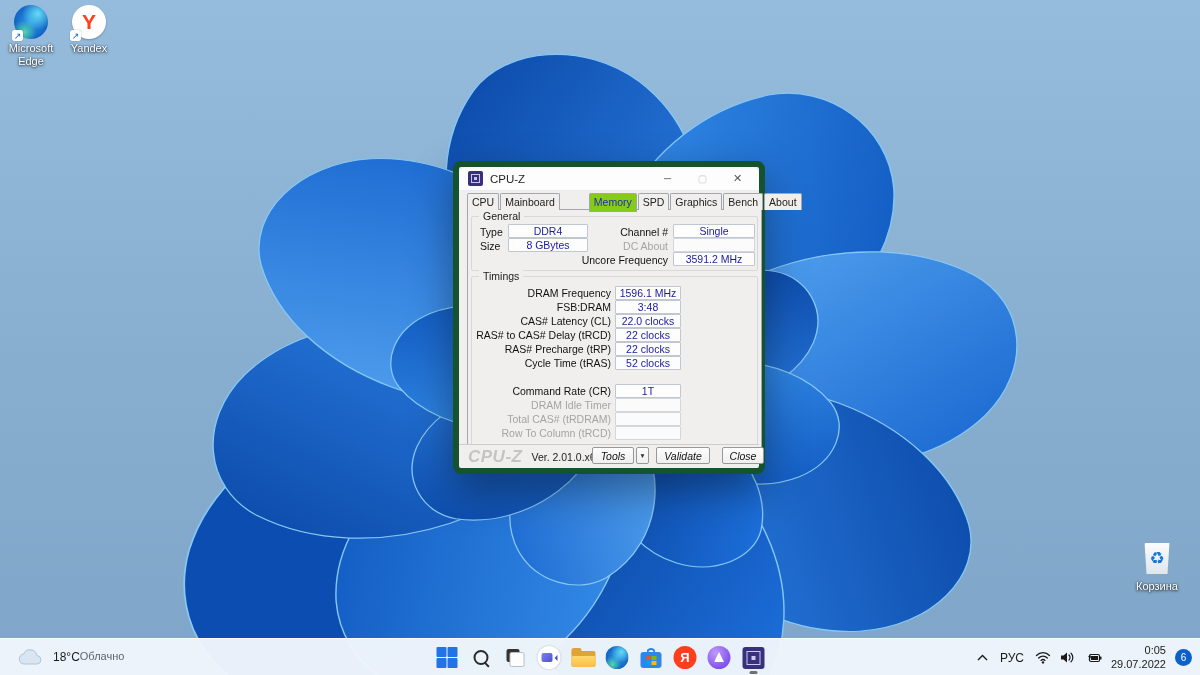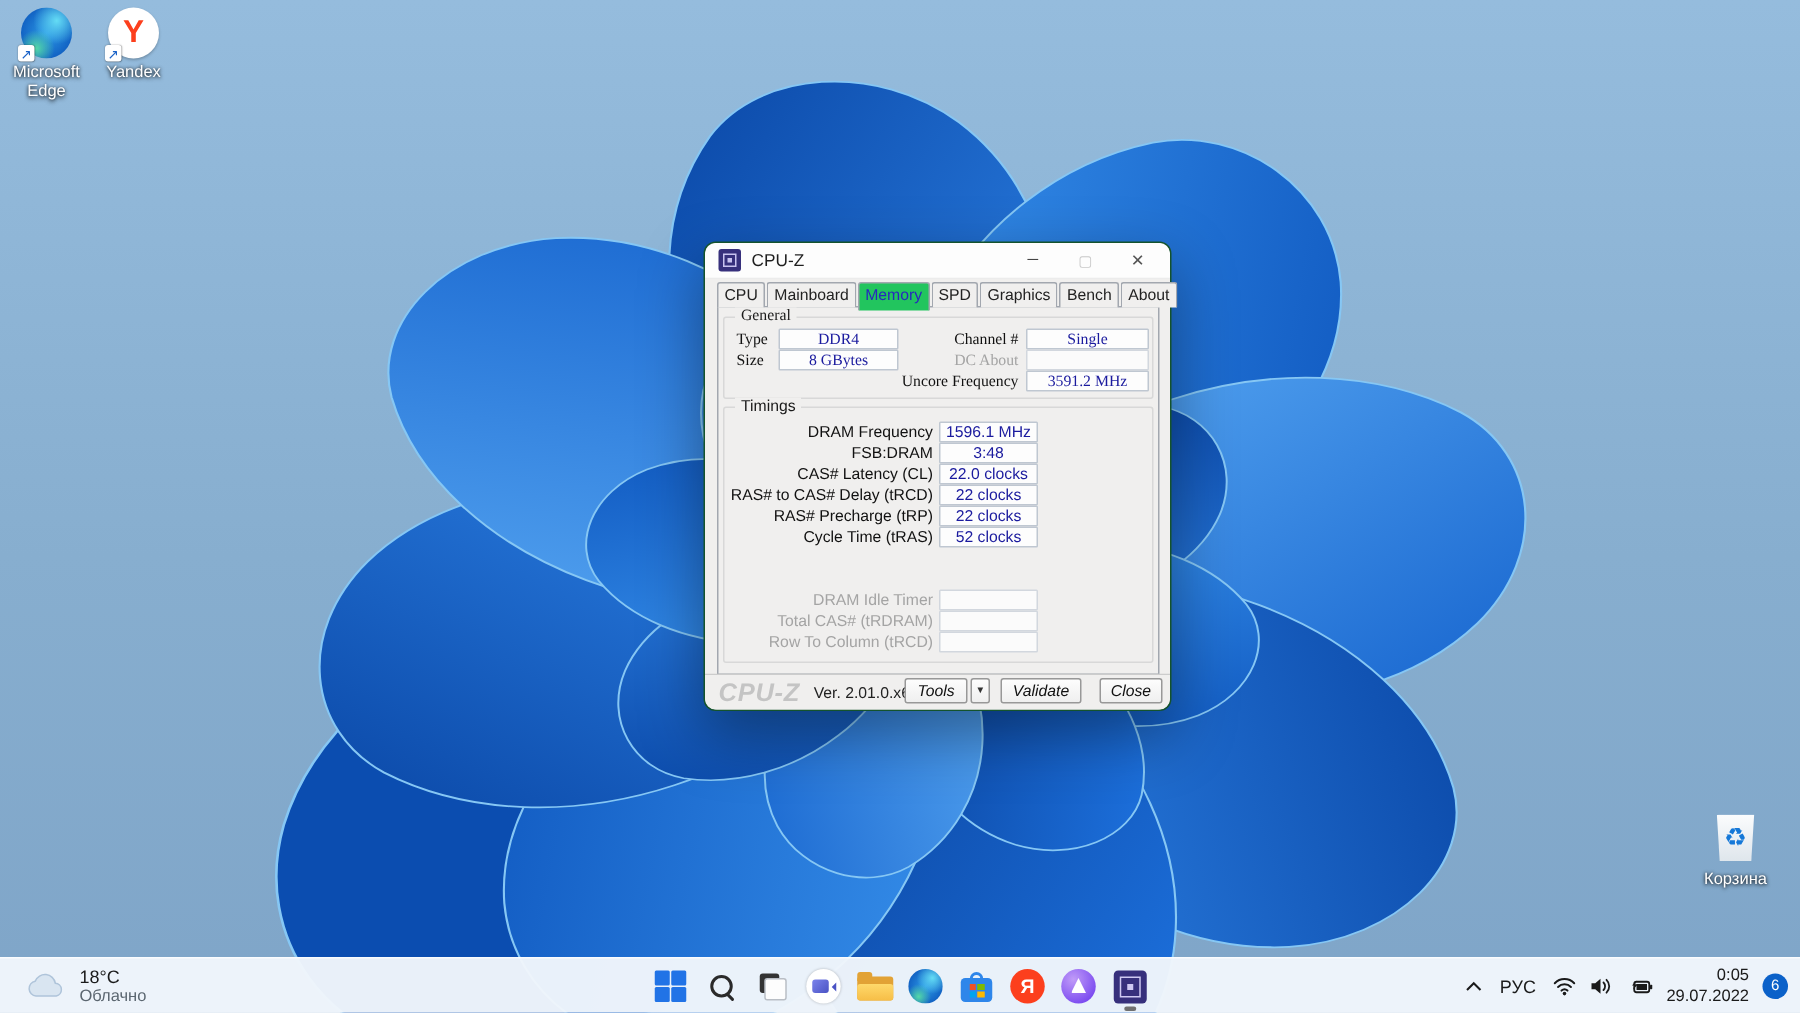--- a/index.html
+++ b/index.html
@@ -23,45 +23,45 @@
                   radial-gradient(circle at 50% 50%, #2E9BE6 0%, #1263C4 70%, #0B4EA4 100%); }
   .yandex-circle { width:34px; height:34px; border-radius:50%; background:#fff;
       display:flex; align-items:center; justify-content:center;
       font-weight:bold; font-size:21px; color:#FC3F1D; box-shadow:0 1px 2px rgba(0,0,0,.25); }
   .bin { width:27px; height:31px; position:relative; border-radius:2px;
       background:linear-gradient(#FBFCFD,#DFE6EC); clip-path:polygon(4% 0,96% 0,89% 100%,11% 100%);
       display:flex; align-items:center; justify-content:center; }
   .bin-glyph { font-size:17px; color:#1578D8; line-height:1; }
 
   
-  .win { position:absolute; left:469px; top:161px; width:312px; height:313px;
-         background:#F0EFEE; border:1px solid #14532d; border-radius:8px;
+  .win { position:absolute; left:453px; top:161px; width:312px; height:313px;
+         background:#F0EFEE; border:6px solid #14532d; border-radius:8px;
          box-shadow:0 16px 42px rgba(0,0,0,.38); font-size:10.5px; color:#111; }
   .titlebar { height:24px; background:#FDFDFD; border-radius:8px 8px 0 0;
               display:flex; align-items:center; padding:0 4px 0 9px; border-bottom:1px solid #ECECEC; }
   .appicon { width:15px; height:15px; background:#37307C; border-radius:2px; position:relative; flex:0 0 15px; }
   .appicon:before { content:""; position:absolute; inset:3px; border:1px solid #C9C3EF; }
   .appicon:after { content:""; position:absolute; left:6px; top:6px; width:3px; height:3px; background:#C9C3EF; }
   .wtitle { margin-left:7px; font-size:11.5px; color:#1f1f1f; }
   .wbtns { margin-left:auto; display:flex; }
   .wbtn { width:35px; height:22px; display:flex; align-items:center; justify-content:center; font-size:10px; color:#454545; }
   .wbtn.max { color:#C9C9C9; }
   .wbtn.close { font-size:11px; color:#555; }
 
   .tabs { position:absolute; top:26px; left:8px; display:flex; align-items:flex-end; z-index:2; }
   .tab { font-size:10.5px; padding:2px 4px 2px; background:#F0EFEE; color:#222;
          border:1px solid #A2A7AF; border-bottom:none; border-radius:2px 2px 0 0; margin-right:1px; }
-  .tab.active { background:#22c55e; color:#2727BE; padding-bottom:4px; margin-bottom:-2px; z-index:3; }
+  .tab.active { background:#84cc16; color:#2727BE; padding-bottom:4px; margin-bottom:-2px; z-index:3;margin-left:28px; }
 
   .tabframe { position:absolute; top:42px; left:8px; width:295px; height:246px;
               border:1px solid #A2A7AF; background:#F0EFEE; }
 
   .groupbox { position:absolute; border:1px solid #D8D8D8; border-radius:2px; }
   .legend { position:absolute; top:-7px; left:7px; background:#F0EFEE; padding:0 4px; font-size:10.5px; color:#1a1a1a; }
-  .grp-general { left:3px; top:6px; width:287px; height:55px;font-family:Liberation Serif, serif; }
+  .grp-general { left:3px; top:6px; width:287px; height:55px; }
   .grp-timings { left:3px; top:66px; width:287px; height:171px; }
 
   .flabel { position:absolute; font-size:10.5px; color:#111; }
   .flabel.right { text-align:right; }
   .flabel.dis, .tlabel.dis { color:#A4A4A4; }
   .vbox { position:absolute; height:14px; border:1px solid #BFC7D1; background:#FDFDFD; border-radius:1px;
           color:#1A1A9E; font-size:10.5px; line-height:13px; text-align:center; overflow:hidden; }
   .vbox.dis { background:#FBFBFB; border-color:#D2D7DE; }
 
   .trow { position:absolute; left:0; width:100%; height:14px; }
@@ -77,21 +77,21 @@
            display:flex; align-items:center; justify-content:center; font-family:"Liberation Sans",sans-serif;font-style:italic; }
   .btn-tools { left:133px; width:42px; }
   .btn-drop  { left:177px; width:13px; font-size:6.5px; color:#333; }
   .btn-validate { left:197px; width:54px; }
   .btn-close { left:263px; width:42px; }
 
   
   .taskbar { position:absolute; left:0; right:0; bottom:0; height:37px;
              background:rgba(241,246,251,.97); border-top:1px solid rgba(255,255,255,.7); }
   .weather { position:absolute; left:8px; top:3px; height:31px; display:flex; align-items:center; gap:9px; padding:0 9px; border-radius:4px; }
-  .wtexts { display:flex; flex-direction:column; line-height:1.2; }
+  .wtexts { display:flex; flex-direction:row; line-height:1.2; }
   .wtemp { font-size:12px; color:#1b1b1b; }
   .wcond { font-size:11px; color:#5B6670; }
 
   .center-icons { position:absolute; left:50%; top:0; height:37px; transform:translateX(-50%);
                   display:flex; align-items:center; gap:9px; }
   .slot { position:relative; width:25px; height:34px; display:flex; align-items:center; justify-content:center; border-radius:4px; }
   .pill { position:absolute; bottom:1px; left:50%; transform:translateX(-50%); width:8px; height:3px; border-radius:2px; background:#707070; }
 
   .i-start { width:21px; height:21px; display:grid; grid-template-columns:10px 10px; grid-template-rows:10px 10px; gap:1px; }
   .i-start span { background:#2173E6; border-radius:1px; }
@@ -269,20 +269,24 @@
             <span class="vbox tval">22 clocks</span>
           </div>
         <div class="trow" style="top:65px;">
             <span class="tlabel">RAS# Precharge (tRP)</span>
             <span class="vbox tval">22 clocks</span>
           </div>
         <div class="trow" style="top:79px;">
             <span class="tlabel">Cycle Time (tRAS)</span>
             <span class="vbox tval">52 clocks</span>
           </div>
+        <div class="trow" style="top:107px;">
+            <span class="tlabel">Command Rate (CR)</span>
+            <span class="vbox tval">1T</span>
+          </div>
         <div class="trow" style="top:121px;">
             <span class="tlabel dis">DRAM Idle Timer</span>
             <span class="vbox tval dis"></span>
           </div>
         <div class="trow" style="top:135px;">
             <span class="tlabel dis">Total CAS# (tRDRAM)</span>
             <span class="vbox tval dis"></span>
           </div>
         <div class="trow" style="top:149px;">
             <span class="tlabel dis">Row To Column (tRCD)</span>

